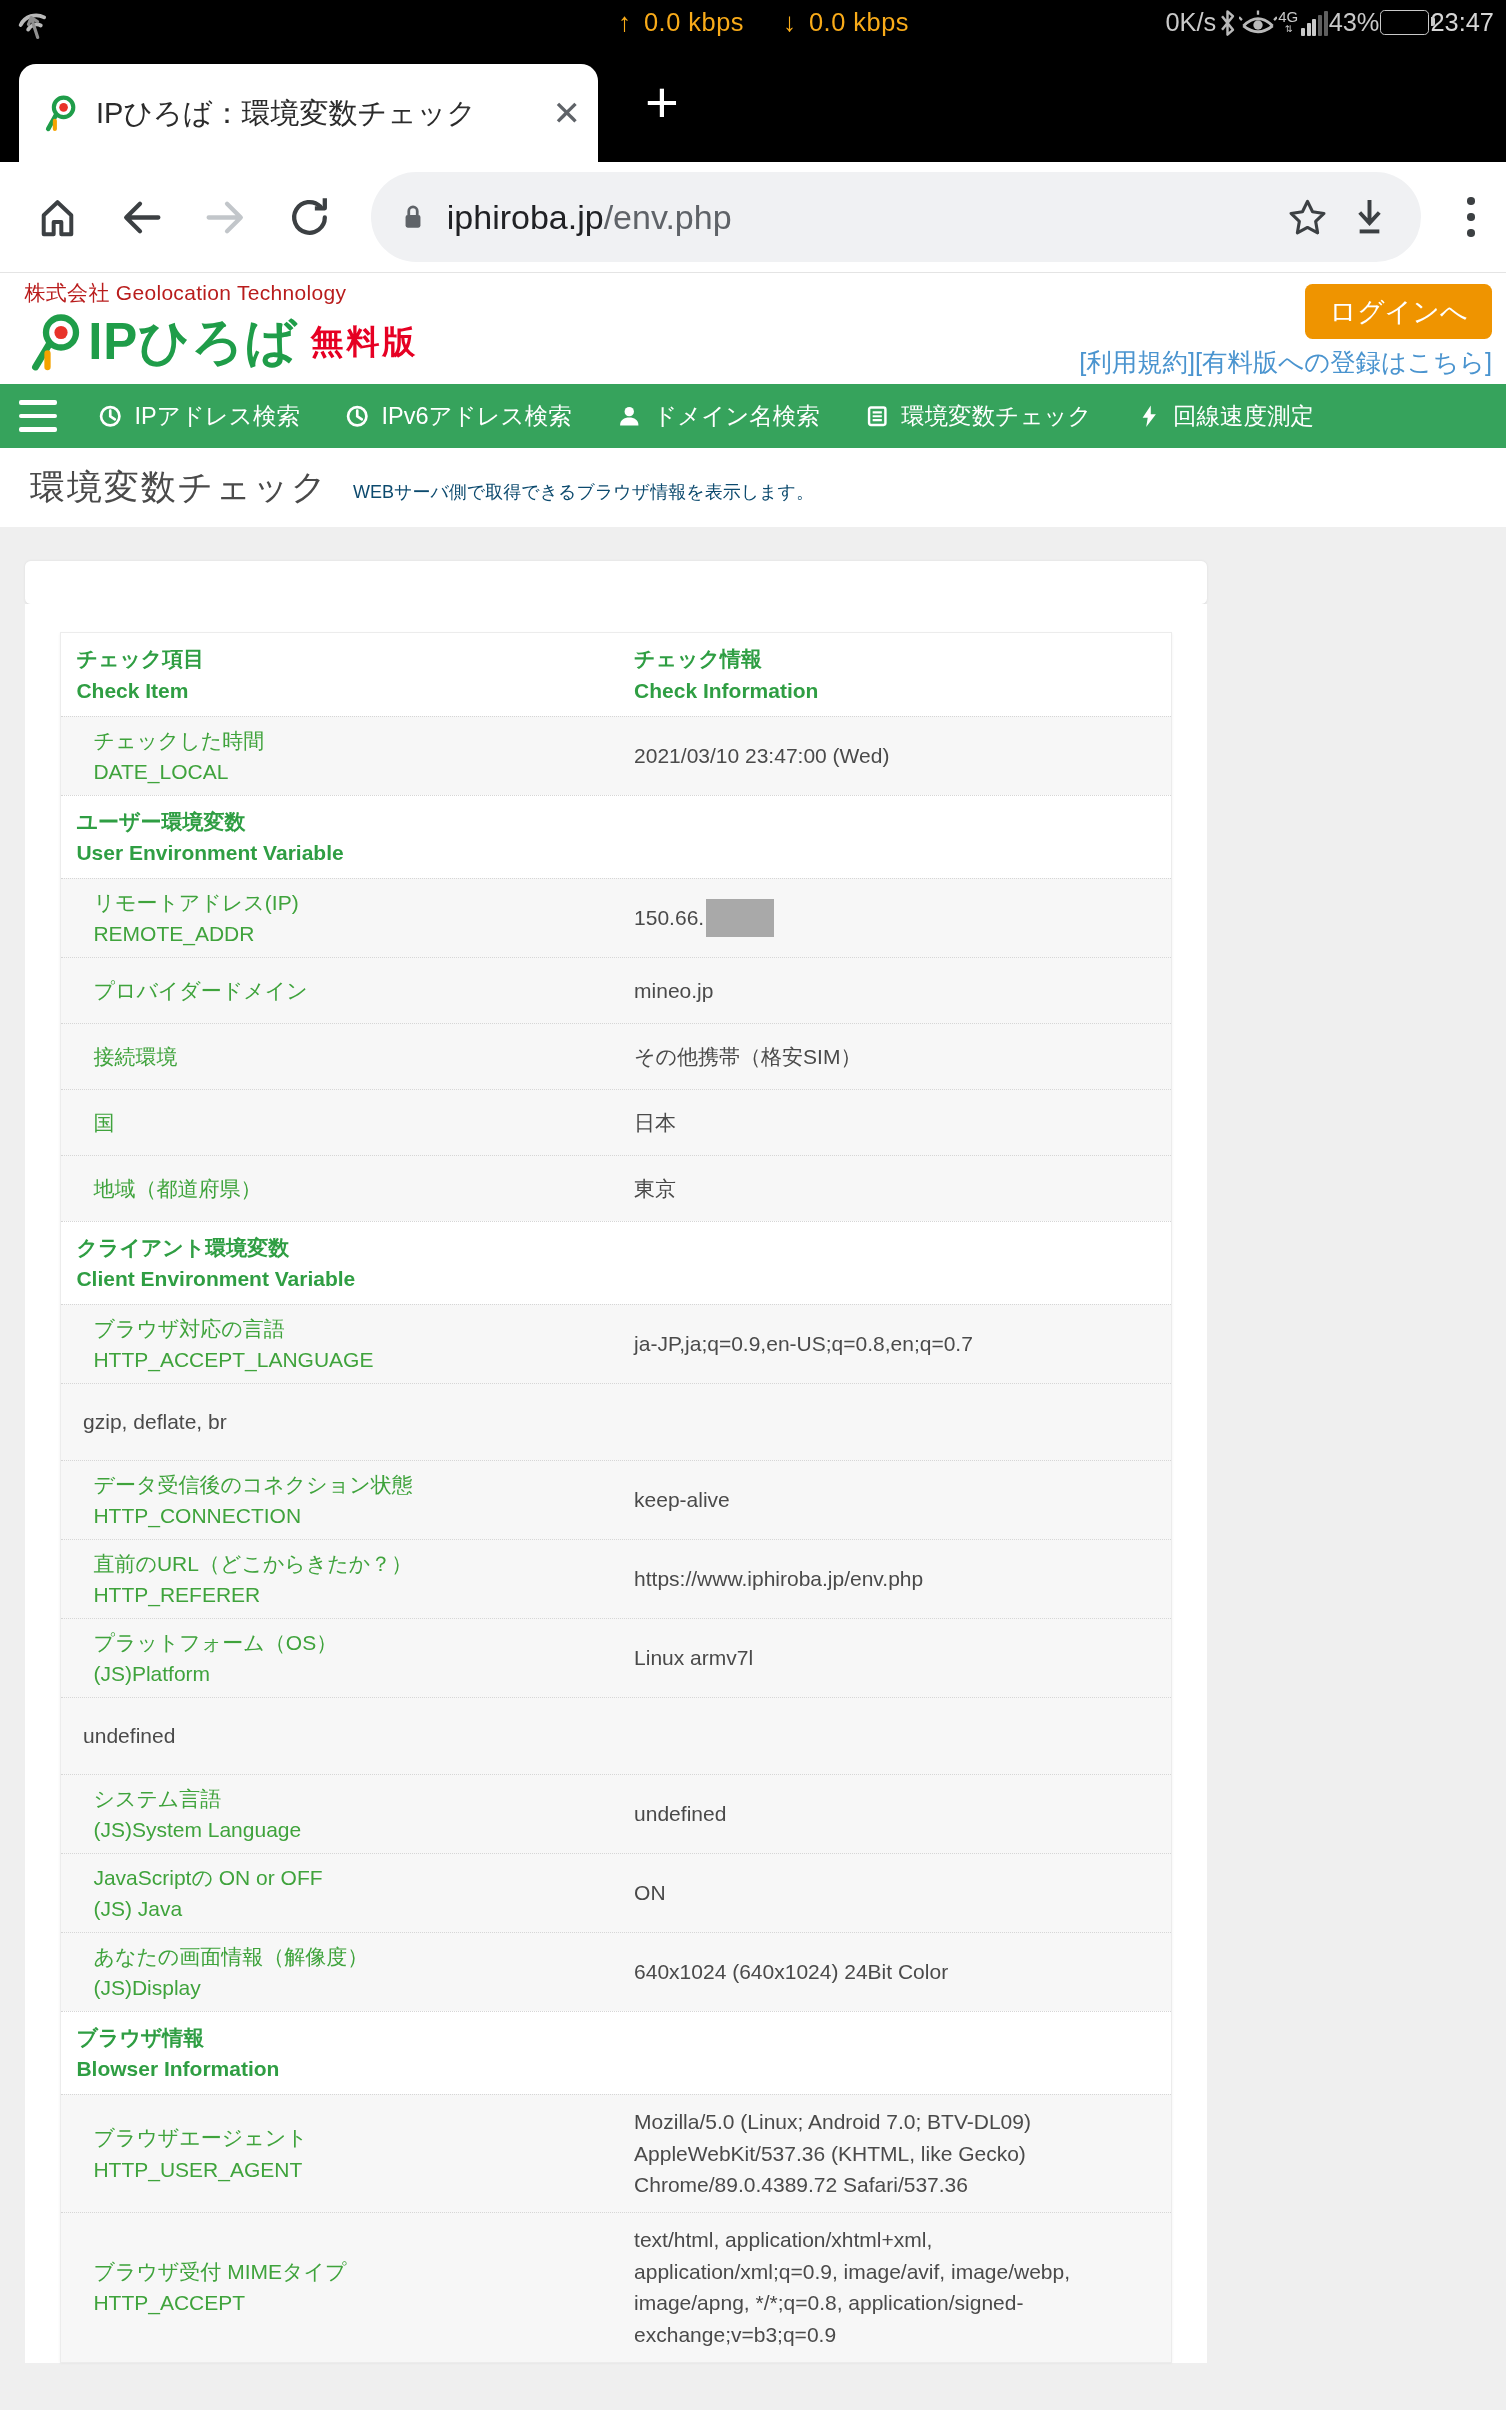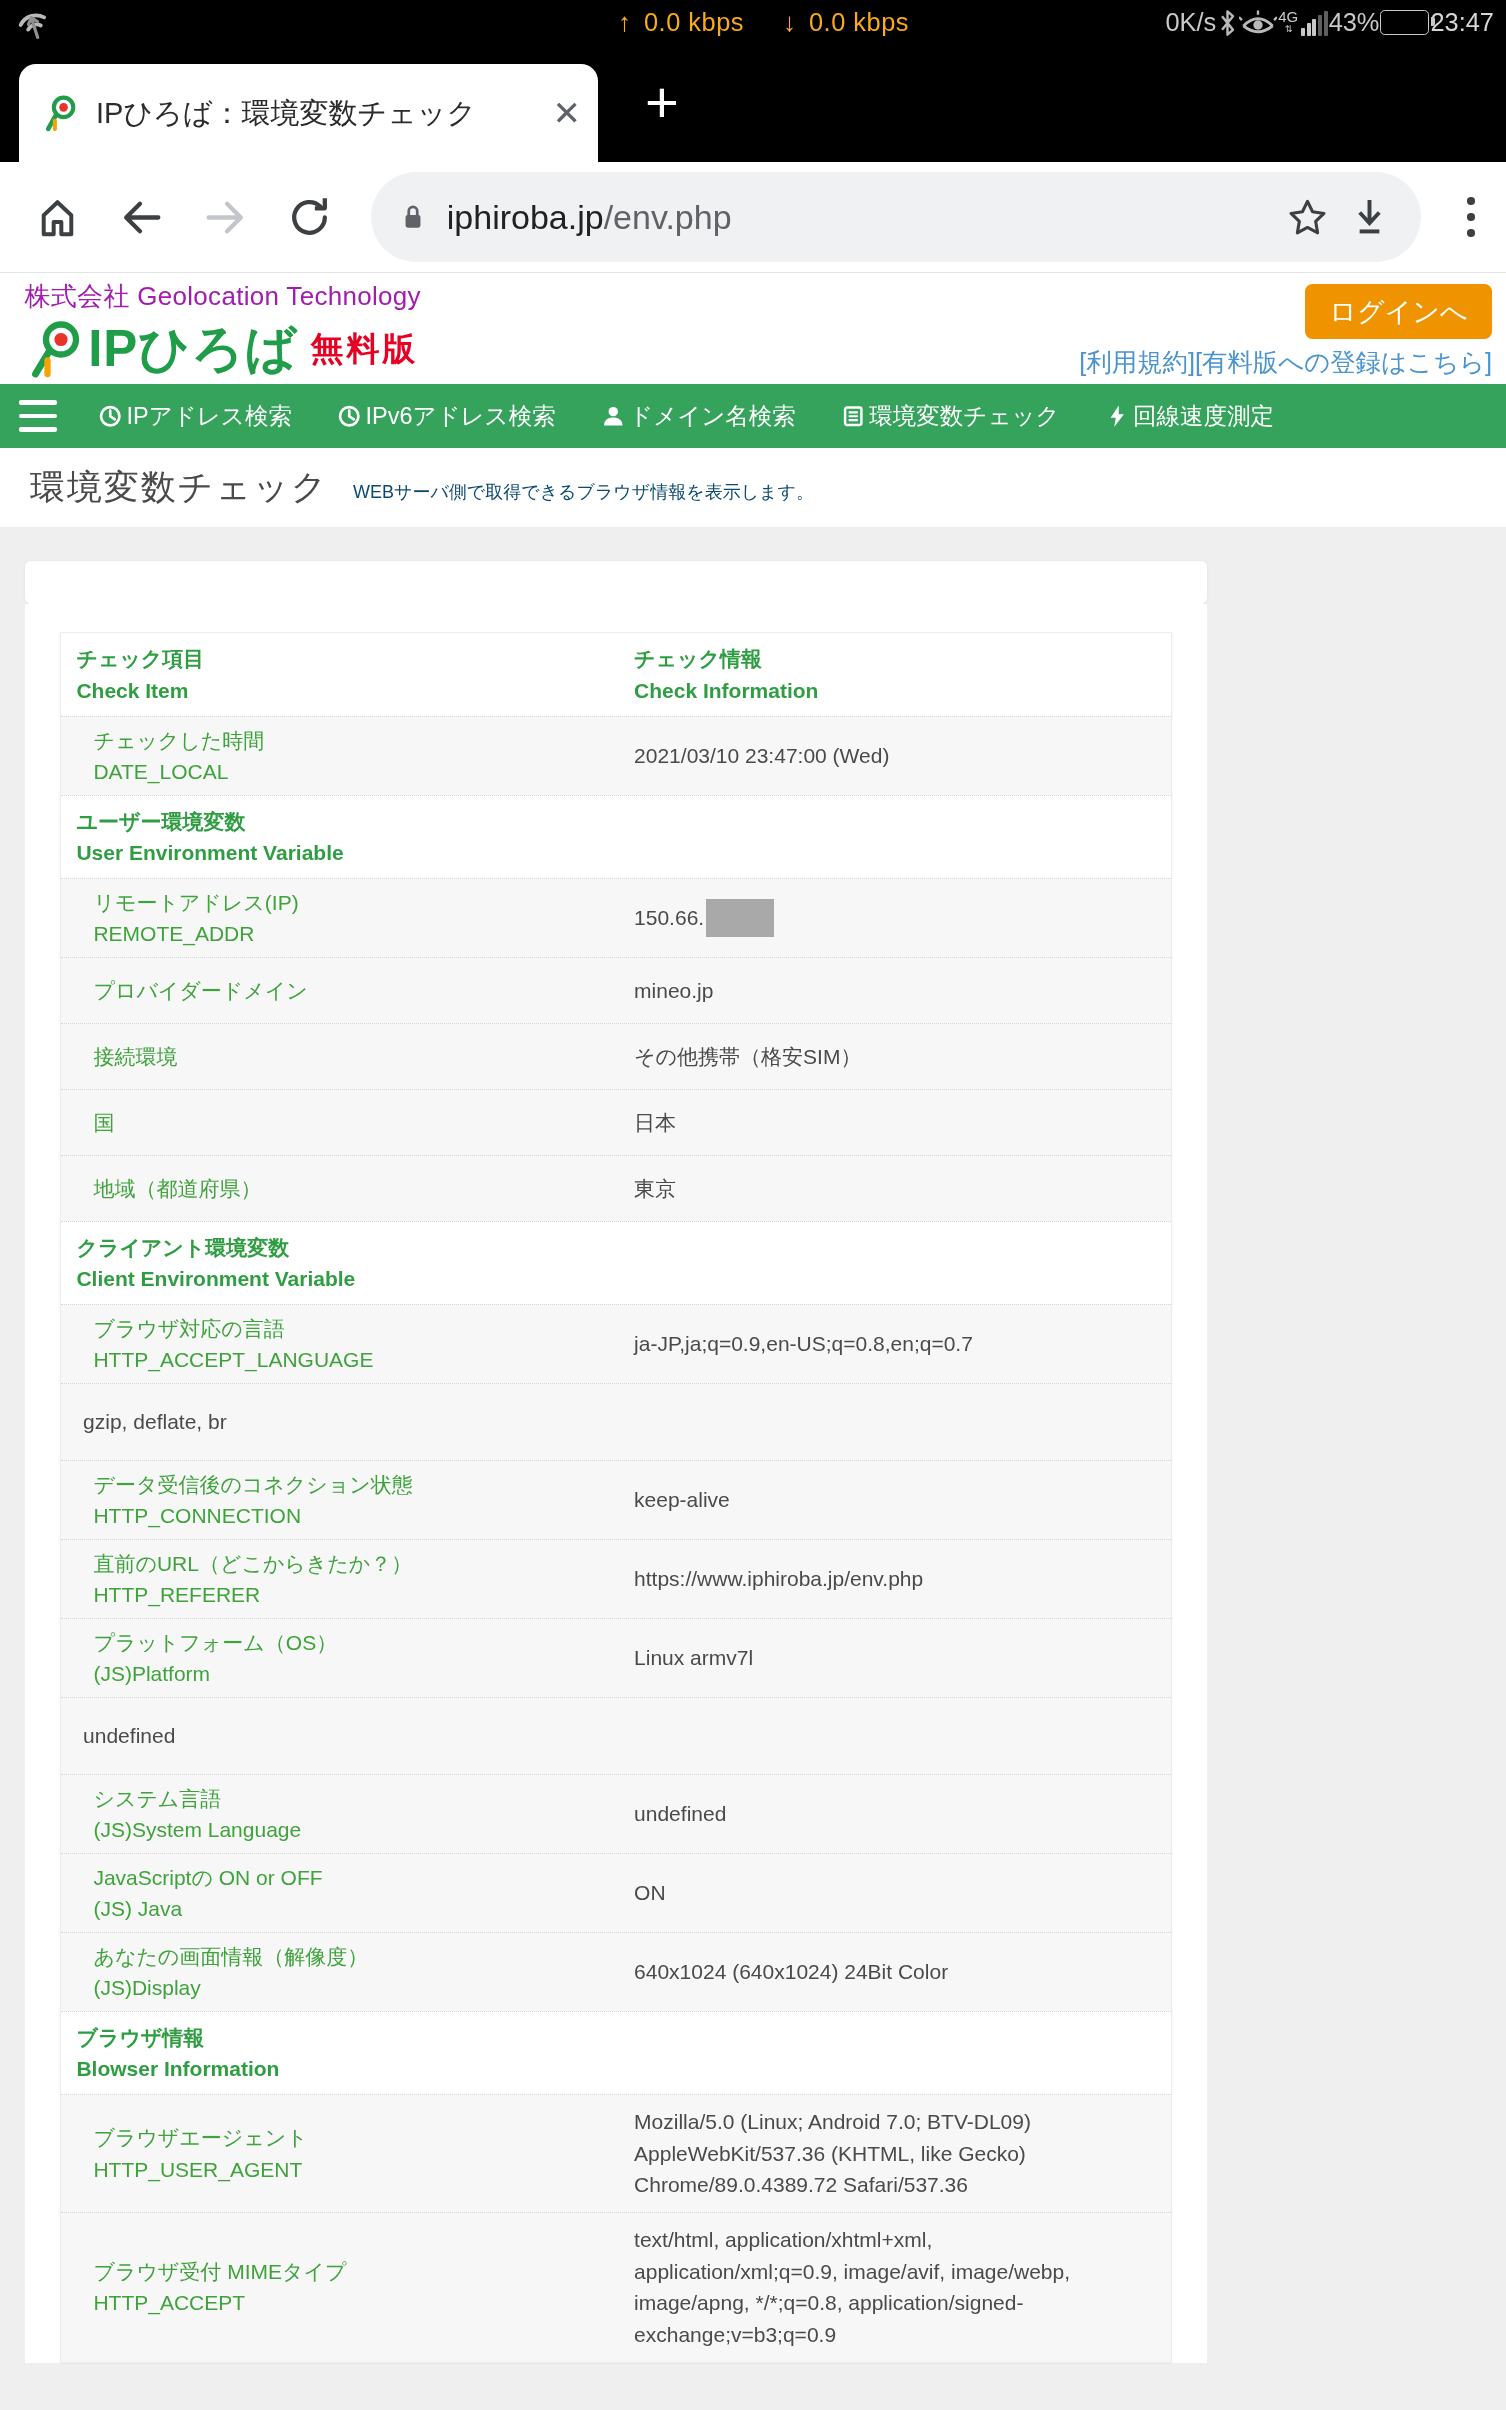--- a/index.html
+++ b/index.html
@@ -58,38 +58,38 @@
     padding:0 24.5px; margin:0 9.4px; gap:9.4px;
   }
   .omni-url { font-size:34px; color:#202124; margin-left:7.5px; flex:1; white-space:nowrap; overflow:hidden; }
   .omni-url .path { color:#5f6368; }
   .menu-dots { width:38px; height:62px; display:flex; flex-direction:column; align-items:center; justify-content:center; gap:8.5px; }
   .menu-dots i { width:7.5px; height:7.5px; border-radius:50%; background:#3c4043; }
 
   
   .site-header { height:111px; background:#fff; display:flex; padding:5.6px 9.4px 0 24.5px; flex:none; }
   .sh-left { flex:1; }
-  .company { font-size:26px; color:#a21caf; letter-spacing:0.3px; }
+  .company { font-size:21px; color:#b91c1c; letter-spacing:0.3px; }
   .logo-row { display:flex; align-items:center; margin-top:1.9px; }
   .logo-mark { width:60px; height:60px; }
   .logo-text { font-size:51px; font-weight:bold; color:#1f9d49; letter-spacing:0.9px; margin-left:3.8px; }
   .logo-badge { font-size:33px; font-weight:bold; color:#e60023; margin-left:13px; letter-spacing:2.8px; }
   .sh-right { width:395px; display:flex; flex-direction:column; align-items:flex-end; padding-right:5.6px; }
   .login-btn {
     background:#ef9400; color:#fff; font-size:27px; border:none; border-radius:7.5px;
     padding:9.4px 24.5px; margin-top:5.6px;
   }
   .header-links { margin-top:7.5px; font-size:25.4px; color:#4a94cf; white-space:nowrap; }
   .header-links a { color:#4a94cf; text-decoration:none; }
 
   
   .nav-bar { height:64px; background:#36a35c; display:flex; align-items:center; padding:0 19px; flex:none; }
   .hamburger { width:38px; height:32px; display:flex; flex-direction:column; justify-content:space-between; margin-right:41px; }
   .hamburger i { height:4.7px; background:#fff; border-radius:1.9px; }
-  .nav-item { display:flex; align-items:center; gap:4px; color:#fff; font-size:23.5px; margin-right:45px; white-space:nowrap; }
+  .nav-item { display:flex; align-items:center; gap:12px; color:#fff; font-size:23.5px; margin-right:45px; white-space:nowrap; }
   .nav-item svg { display:block; }
 
   
   .title-bar { height:79px; background:#fff; display:flex; align-items:center; padding:0 30px; flex:none; }
   .page-title { font-size:35px; color:#4a4a4a; letter-spacing:1.9px; }
   .page-subtitle { font-size:18px; color:#0c4a6e; margin-left:24.5px; margin-top:9.4px; }
 
   
   .page-bg { flex:1; background:#efefef; overflow:hidden; }
   .content-col { width:1182px; margin-left:25.4px; }

